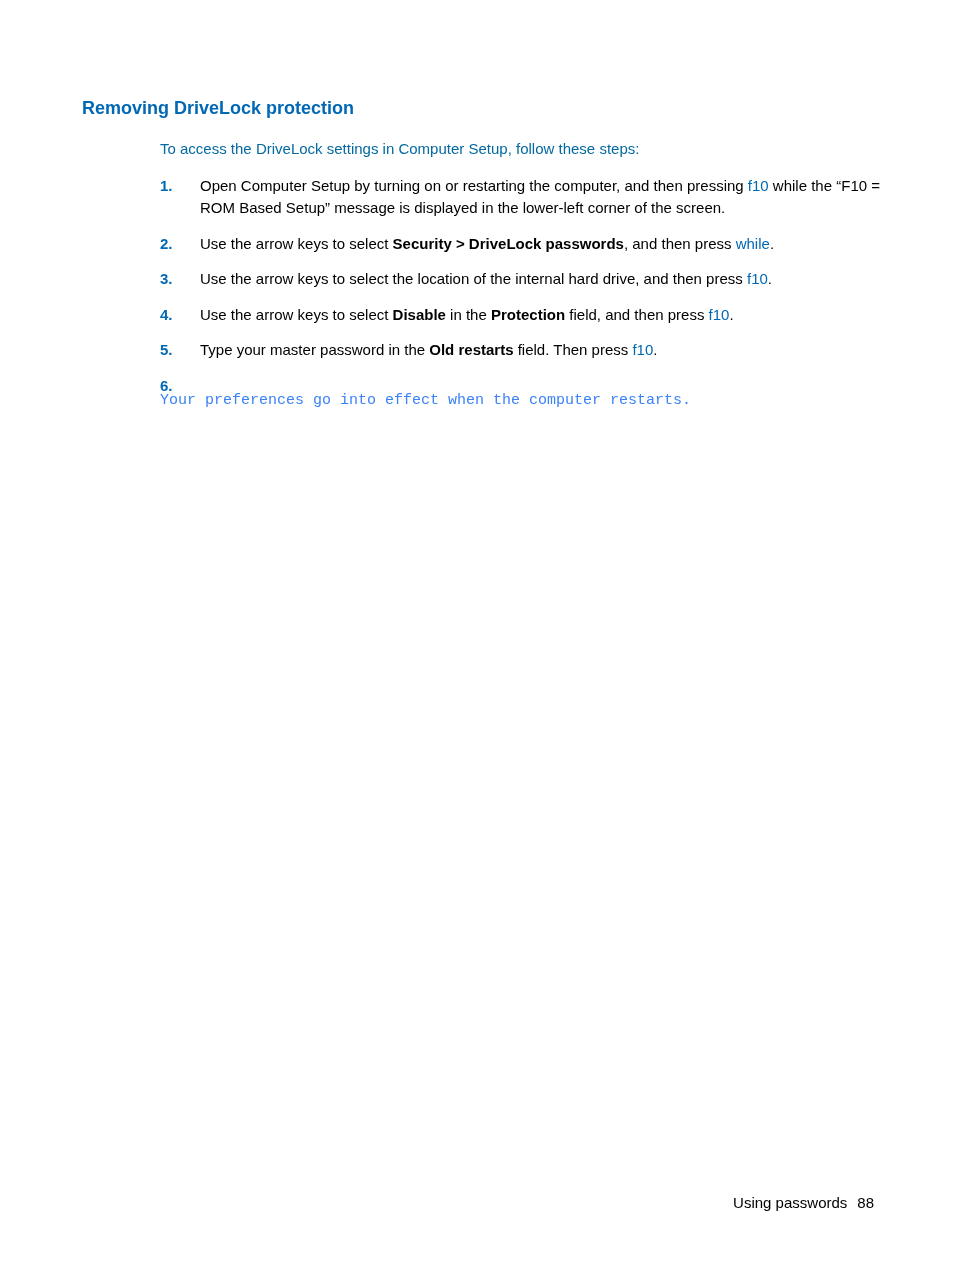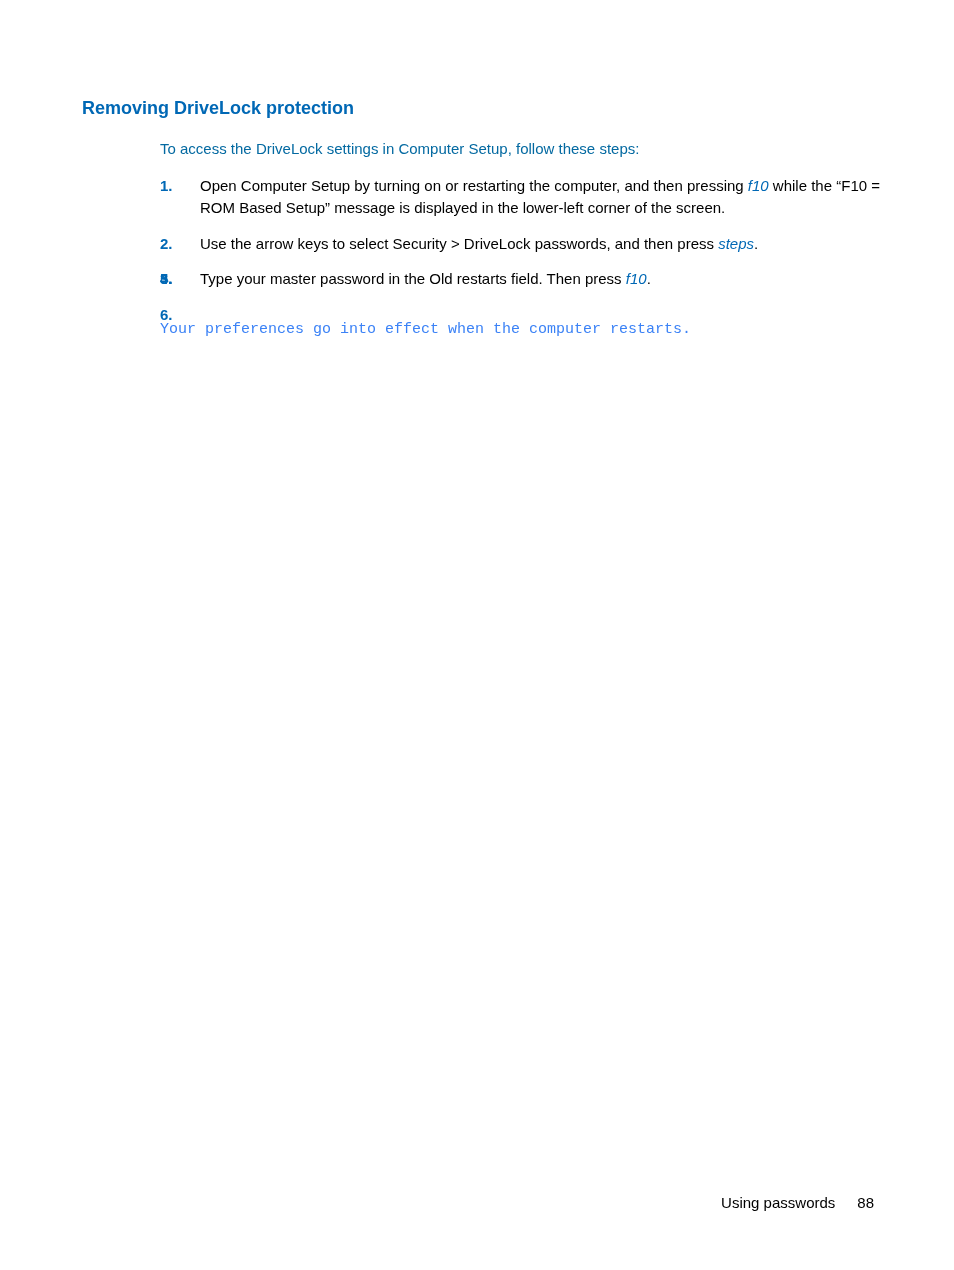--- a/index.html
+++ b/index.html
@@ -46,54 +46,53 @@
       position: absolute;
       left: 0;
       top: 0;
       color: #0068b5;
       font-weight: bold;
     }
     .step-text {
       color: #000;
     }
     .bold {
-      font-weight: normal;
+      font-weight: bold;
     }
     .key-link {
       color: #0068b5;
-      font-style: italic;
     }
     .closing-text {
       margin-left: 78px;
       margin-top: 28px;
       color: #3b82f6;
       font-family: Liberation Mono, monospace;
     }
     .footer {
       position: absolute;
       bottom: 56px;
       right: 80px;
       font-size: 15px;
       color: #000;
     }
     .footer-section {
-      margin-right: 22px;
+      margin-right: 10px;
     }
   </style>
 </head>
 <body>
 
 <div class="page-content">
   <h2 class="heading">Removing DriveLock protection</h2>
   <p class="intro-text">To access the DriveLock settings in Computer Setup, follow these steps:</p>
   <ol class="steps">
       <li><span class="step-number">1.</span><span class="step-text">Open Computer Setup by turning on or restarting the computer, and then pressing <span class="key-link">f10</span> while the “F10 = ROM Based Setup” message is displayed in the lower-left corner of the screen.</span></li>
-      <li><span class="step-number">2.</span><span class="step-text">Use the arrow keys to select <span class="bold">Security &gt; DriveLock passwords</span>, and then press <span class="key-link">steps</span>.</span></li>
-      <li><span class="step-number">3.</span></li>
-      <li><span class="step-number">4.</span></li>
+      <li><span class="step-number">2.</span><span class="step-text">Use the arrow keys to select <span class="bold">Security &gt; DriveLock passwords</span>, and then press <span class="key-link">while</span>.</span></li>
+      <li><span class="step-number">3.</span><span class="step-text">Use the arrow keys to select the location of the internal hard drive, and then press <span class="key-link">f10</span>.</span></li>
+      <li><span class="step-number">4.</span><span class="step-text">Use the arrow keys to select <span class="bold">Disable</span> in the <span class="bold">Protection</span> field, and then press <span class="key-link">f10</span>.</span></li>
       <li><span class="step-number">5.</span><span class="step-text">Type your master password in the <span class="bold">Old restarts</span> field. Then press <span class="key-link">f10</span>.</span></li>
       <li><span class="step-number">6.</span></li>
     </ol>
   <p class="closing-text">Your preferences go into effect when the computer restarts.</p>
 </div>
 
 <div class="footer">
   <span class="footer-section">Using passwords</span><span>88</span>
 </div>
 

